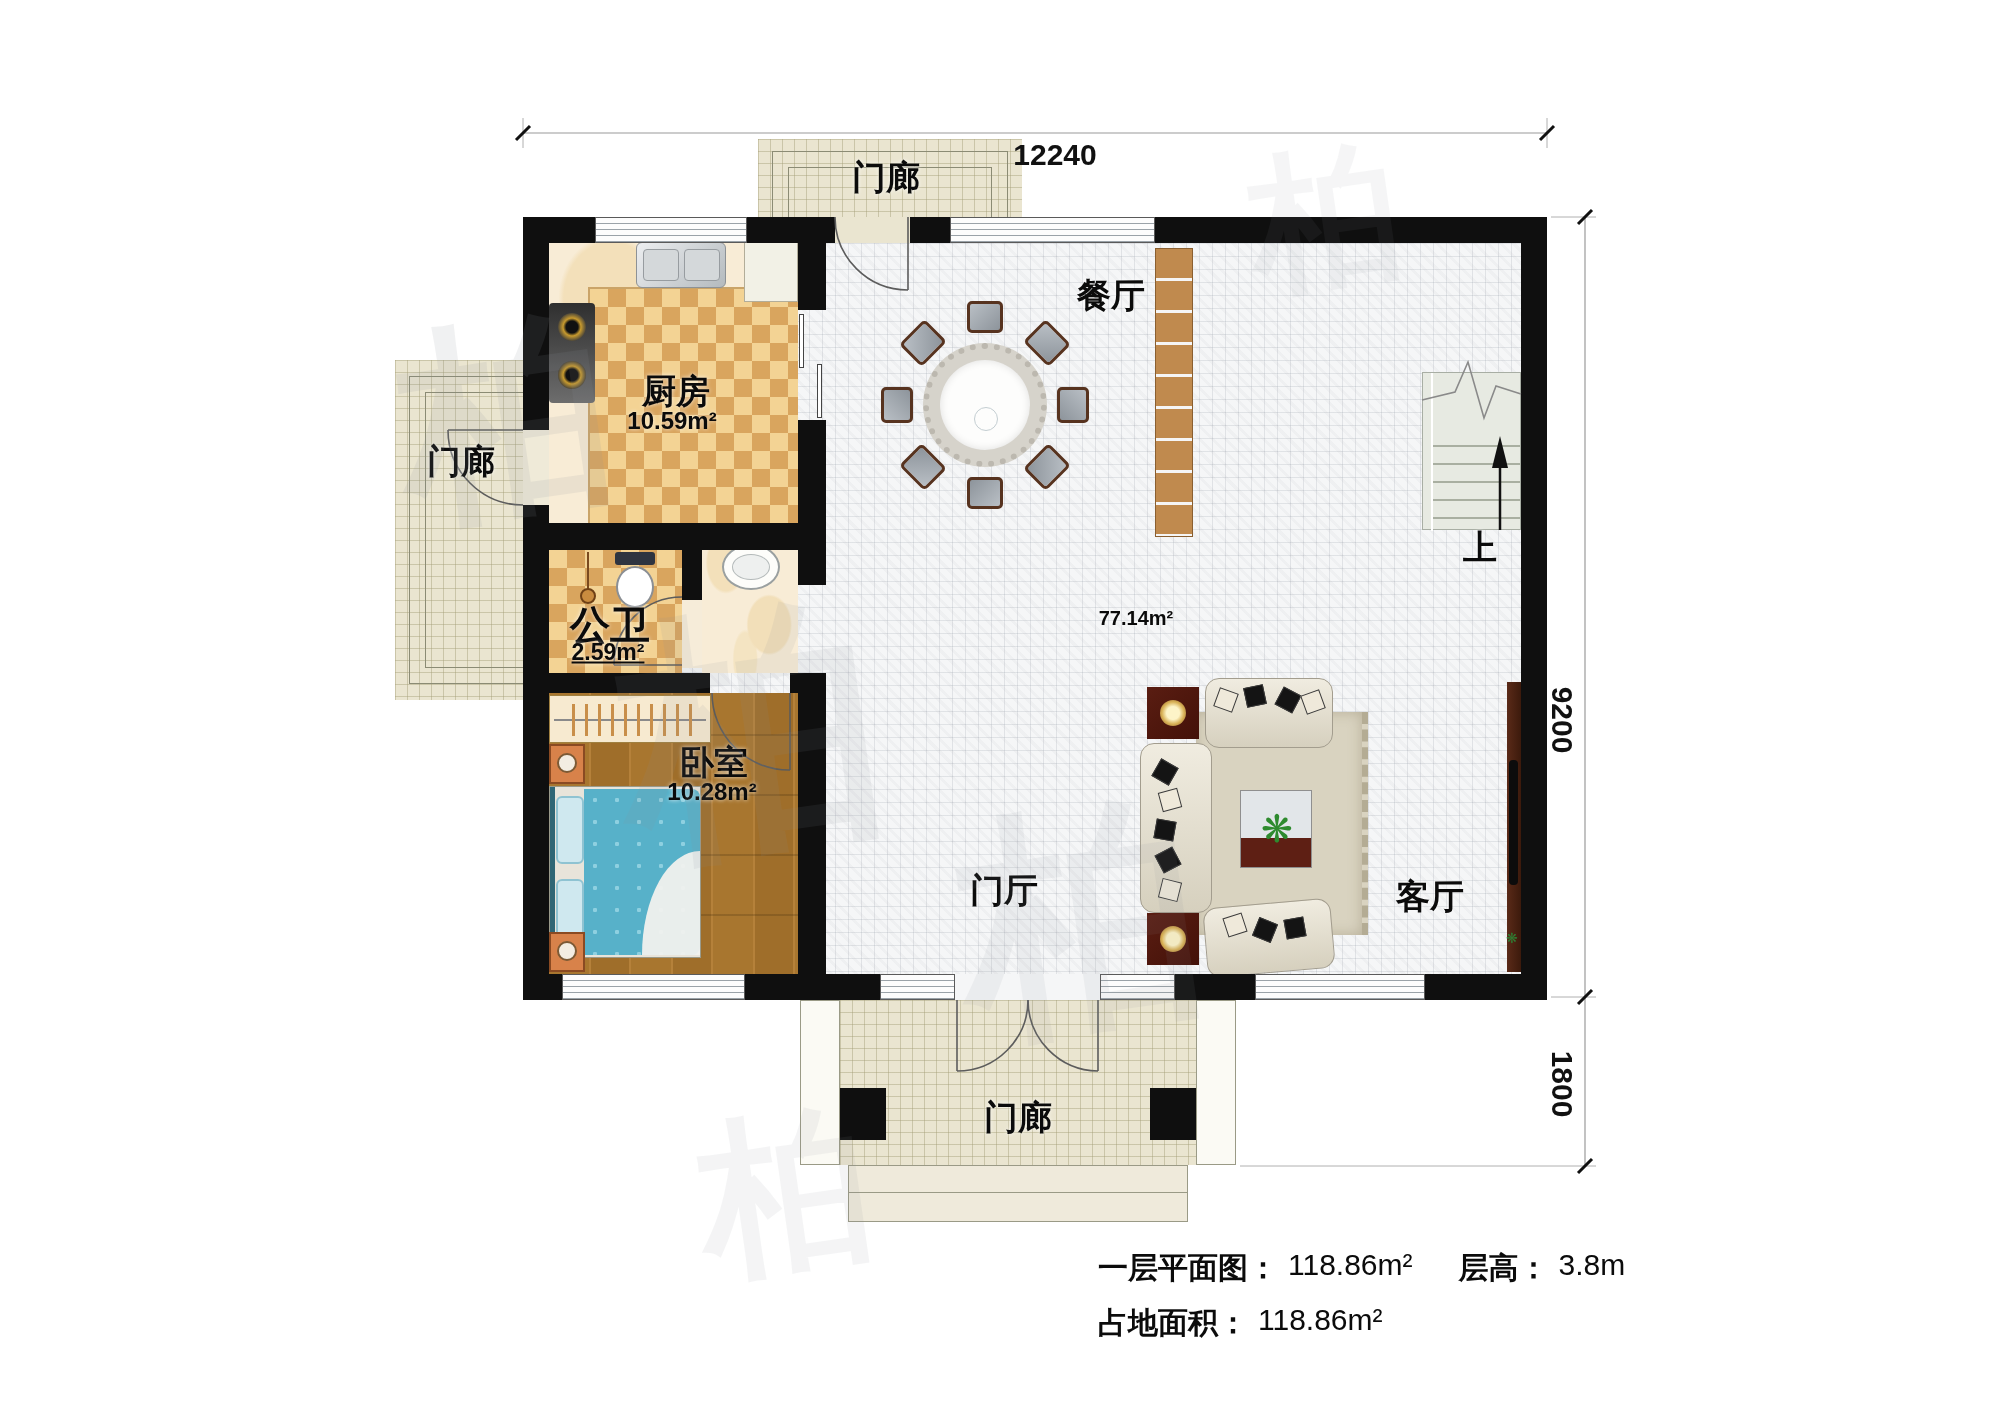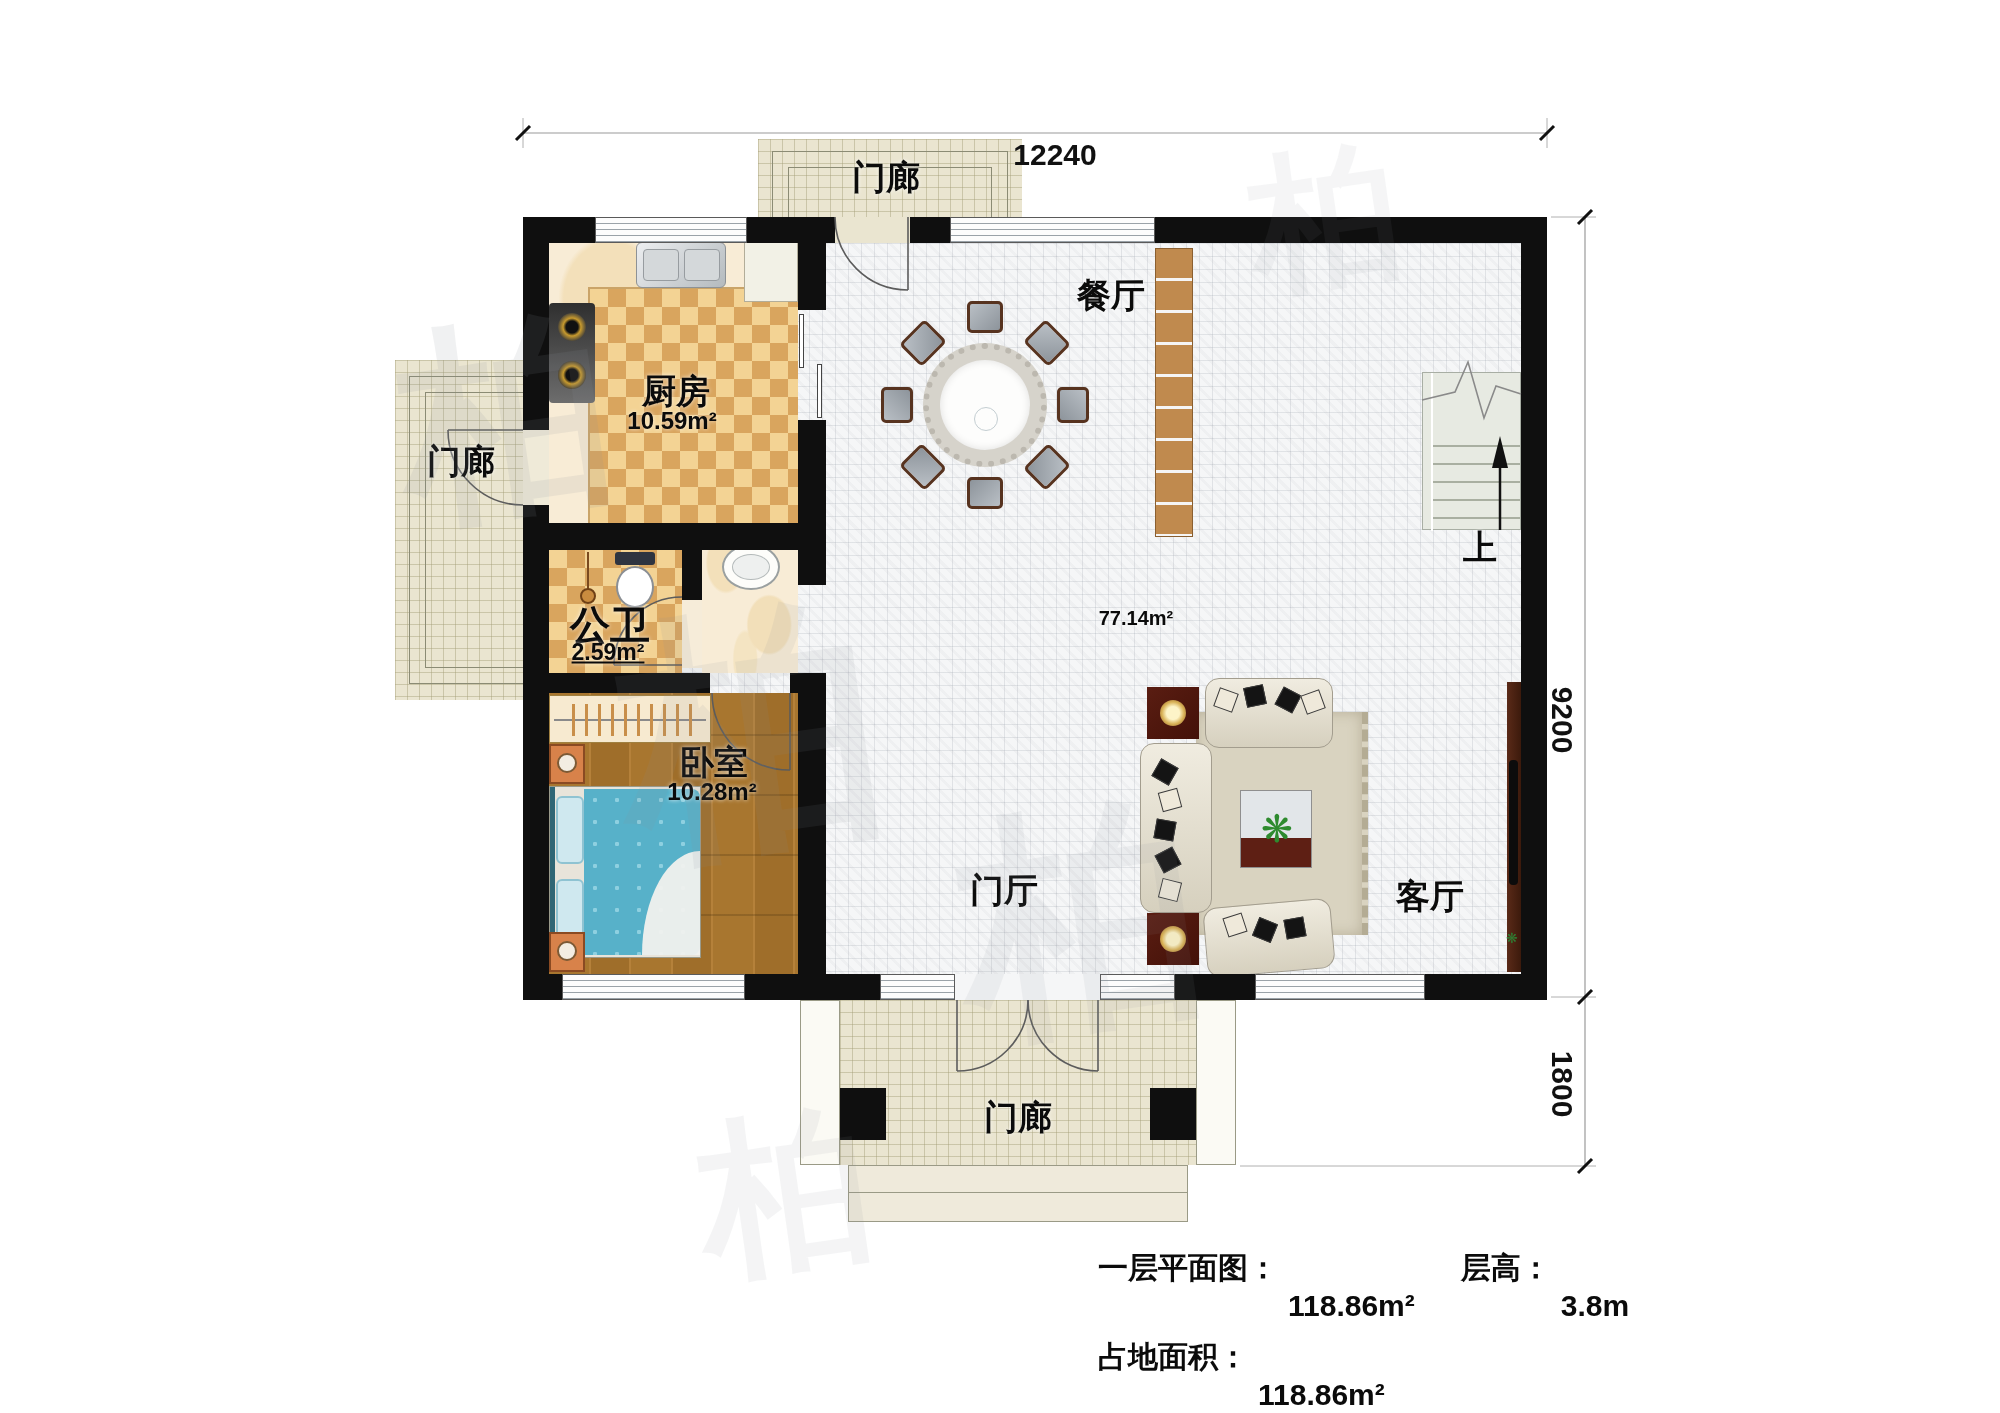--- a/index.html
+++ b/index.html
@@ -36,21 +36,21 @@
   .furn{position:absolute;z-index:10;}
   .chair{position:absolute;width:36px;height:32px;background:linear-gradient(135deg,#b9bfc5,#8d949b);border:3px solid #57331f;border-radius:5px;box-sizing:border-box;z-index:11;}
   .pillow{position:absolute;width:20px;height:20px;border:1px solid #3a3a3a;box-sizing:border-box;z-index:13;}
   .sofa{position:absolute;background:linear-gradient(#f0ece0,#d6d0be);border:1px solid #a39d8e;border-radius:14px;box-sizing:border-box;z-index:12;}
   .endtable{position:absolute;width:52px;height:52px;background:linear-gradient(135deg,#5a1d12,#431108);z-index:12;}
   .endtable .lamp{position:absolute;left:13px;top:13px;width:26px;height:26px;border-radius:50%;background:radial-gradient(circle,#fdf4c8 0 35%,#d9b257 60%,#7a4a1f 100%);}
   .nightstand{position:absolute;width:36px;height:40px;background:#d8824a;border:2px solid #8a4a22;box-sizing:border-box;z-index:12;}
   .nightstand .lamp{position:absolute;left:6px;top:7px;width:20px;height:20px;border-radius:50%;background:#f3ede2;border:2px solid #7c5a35;box-sizing:border-box;}
   .wm{position:absolute;color:#8a8f98;opacity:.12;font-weight:bold;z-index:60;pointer-events:none;transform:rotate(-8deg);}
   .stat-line{display:flex;gap:10px;font-size:30px;font-weight:bold;color:#0b0b0b;margin-bottom:14px;white-space:nowrap;}
-  .stat-line .v{font-weight:bold;margin-top:41px;}
+  .stat-line .v{font-weight:normal;}
 </style>
 </head>
 <body>
 
 <div class="canvas">
 
   <div class="floor-hall" style="left:549px;top:243px;width:972px;height:731px;"></div>
   <div class="floor-marble" style="left:549px;top:243px;width:249px;height:280px;"></div>
   <div class="floor-checker" style="left:588px;top:287px;width:210px;height:236px;border-left:2px solid #caa468;border-top:2px solid #caa468;box-sizing:border-box;"></div>
   <div class="floor-checker" style="left:549px;top:550px;width:133px;height:123px;"></div>

